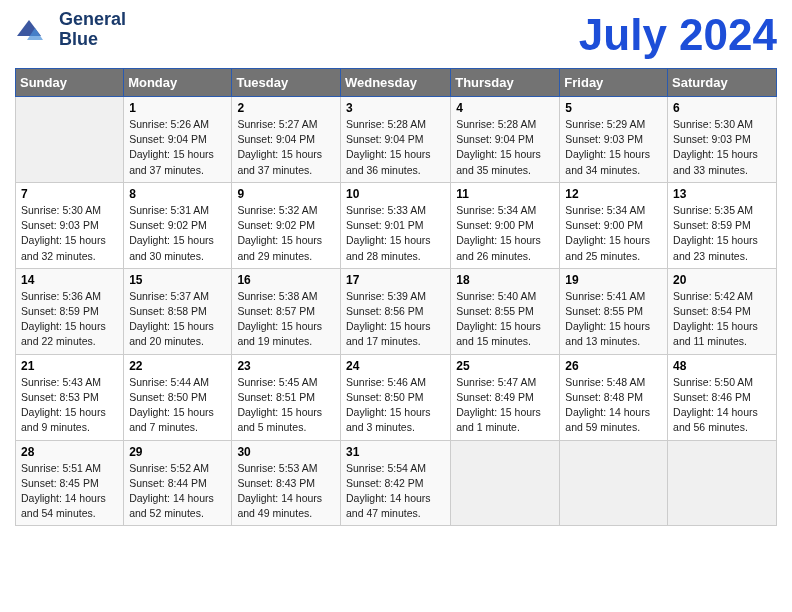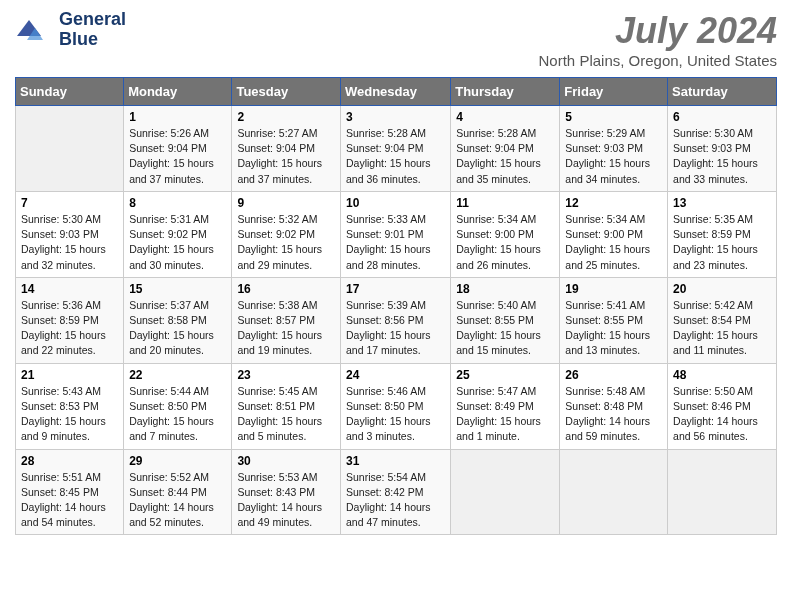--- a/index.html
+++ b/index.html
@@ -31,24 +31,23 @@
       display: block;
     }
     .logo-icon {
       width: 28px;
       height: 28px;
     }
     .title-area {
       text-align: right;
     }
     .main-title {
-      font-size: 36px;
+      font-size: 44px;
       font-weight: bold;
-      color: #737373;
-      font-style: italic;
+      color: #1d4ed8;
     }
     .subtitle {
       font-size: 15px;
       color: #555;
     }
     table {
       width: 100%;
       border-collapse: collapse;
       font-size: 11px;
     }
@@ -99,21 +98,20 @@
       <polygon points="14,4 26,20 2,20" fill="#1a3a8f" opacity="0.85"></polygon>
       <polygon points="20,12 28,24 12,24" fill="#4a90d9" opacity="0.7"></polygon>
     </svg>
     <div class="logo-text">
       <span>General</span>
       <span>Blue</span>
     </div>
   </div>
   <div class="title-area">
     <div class="main-title">July 2024</div>
-    <div class="subtitle">North Plains, Oregon, United States</div>
   </div>
 </div>
 
 <table>
   <thead>
     <tr>
     <th>Sunday</th>
         <th>Monday</th>
         <th>Tuesday</th>
         <th>Wednesday</th>

